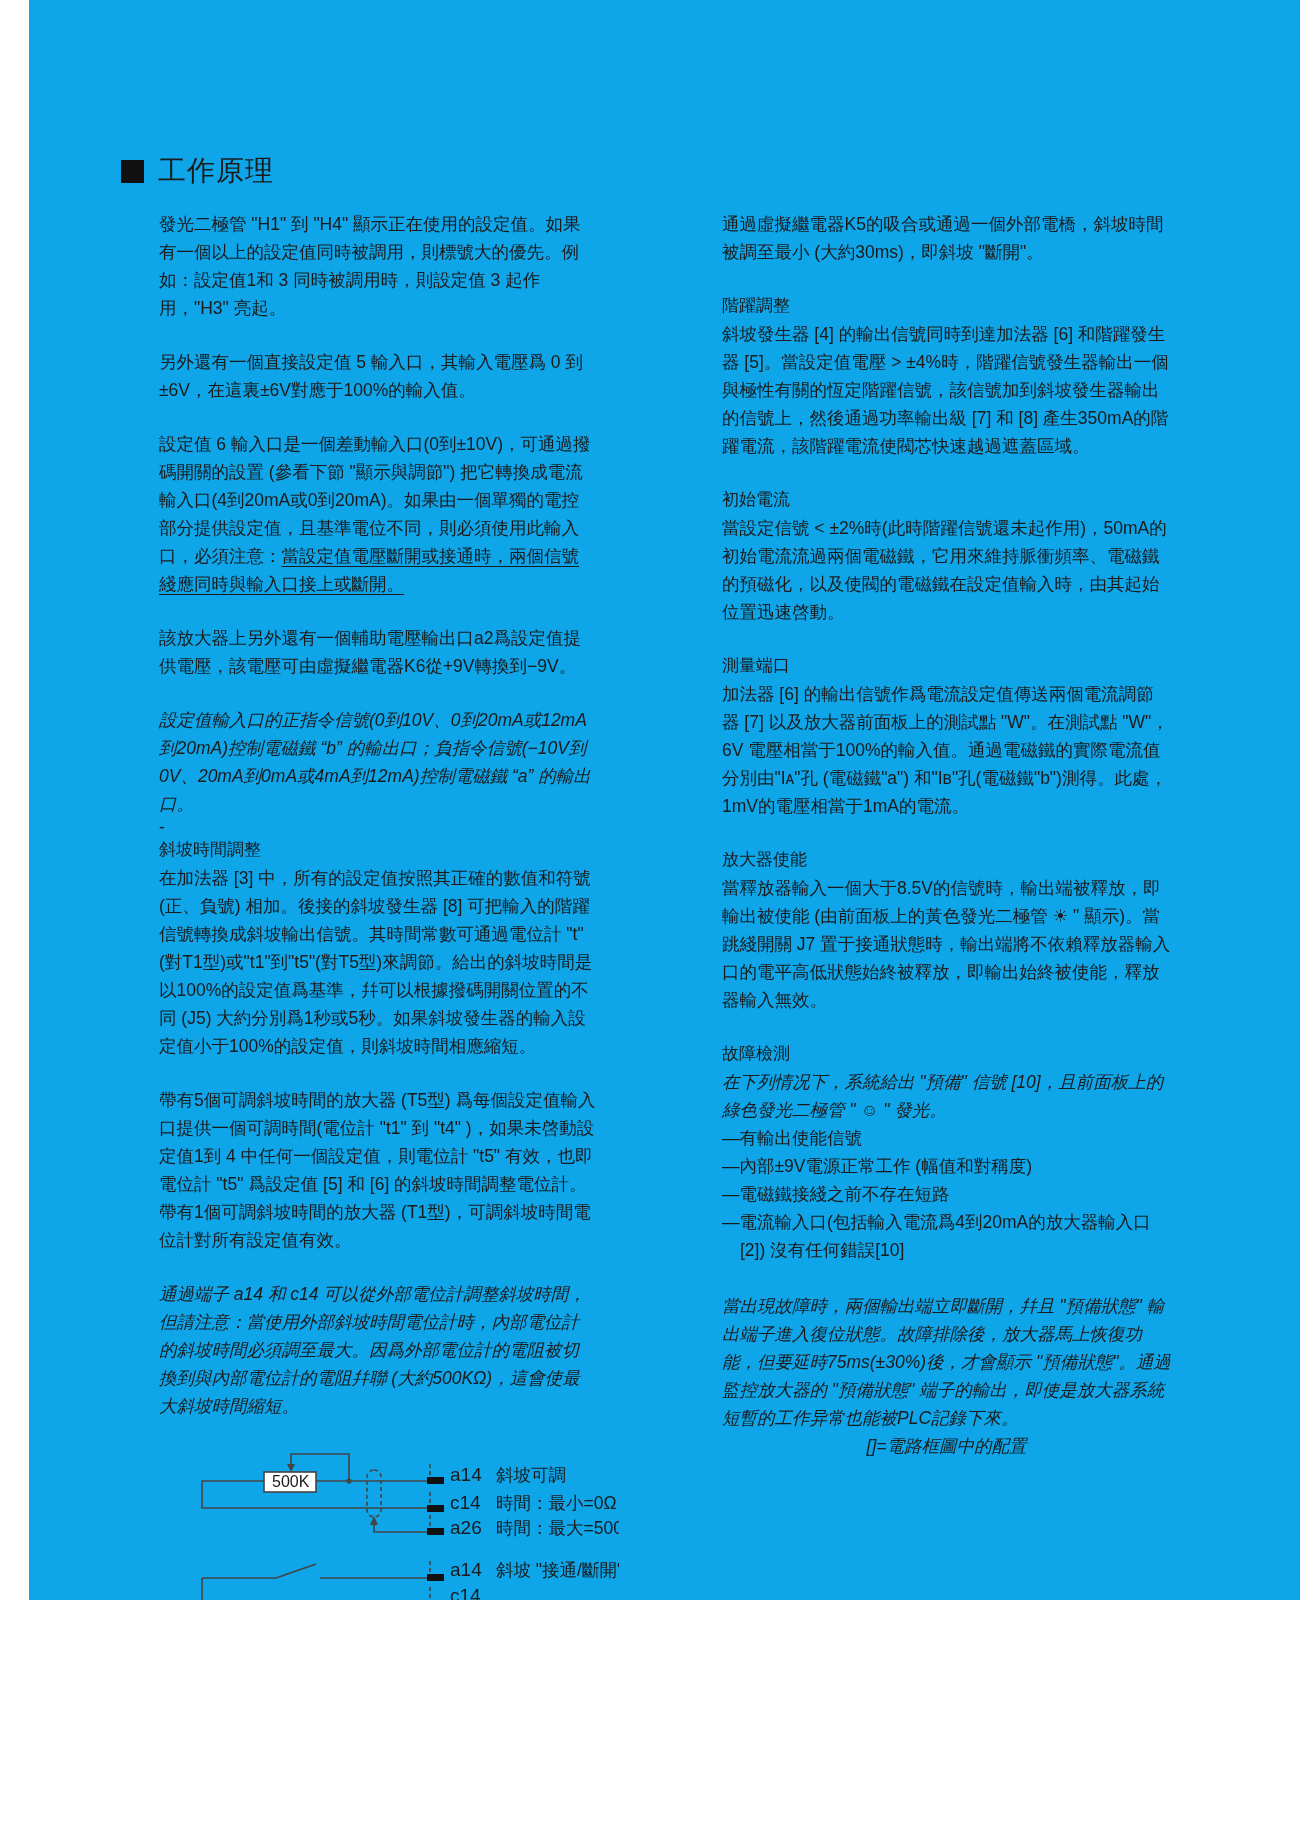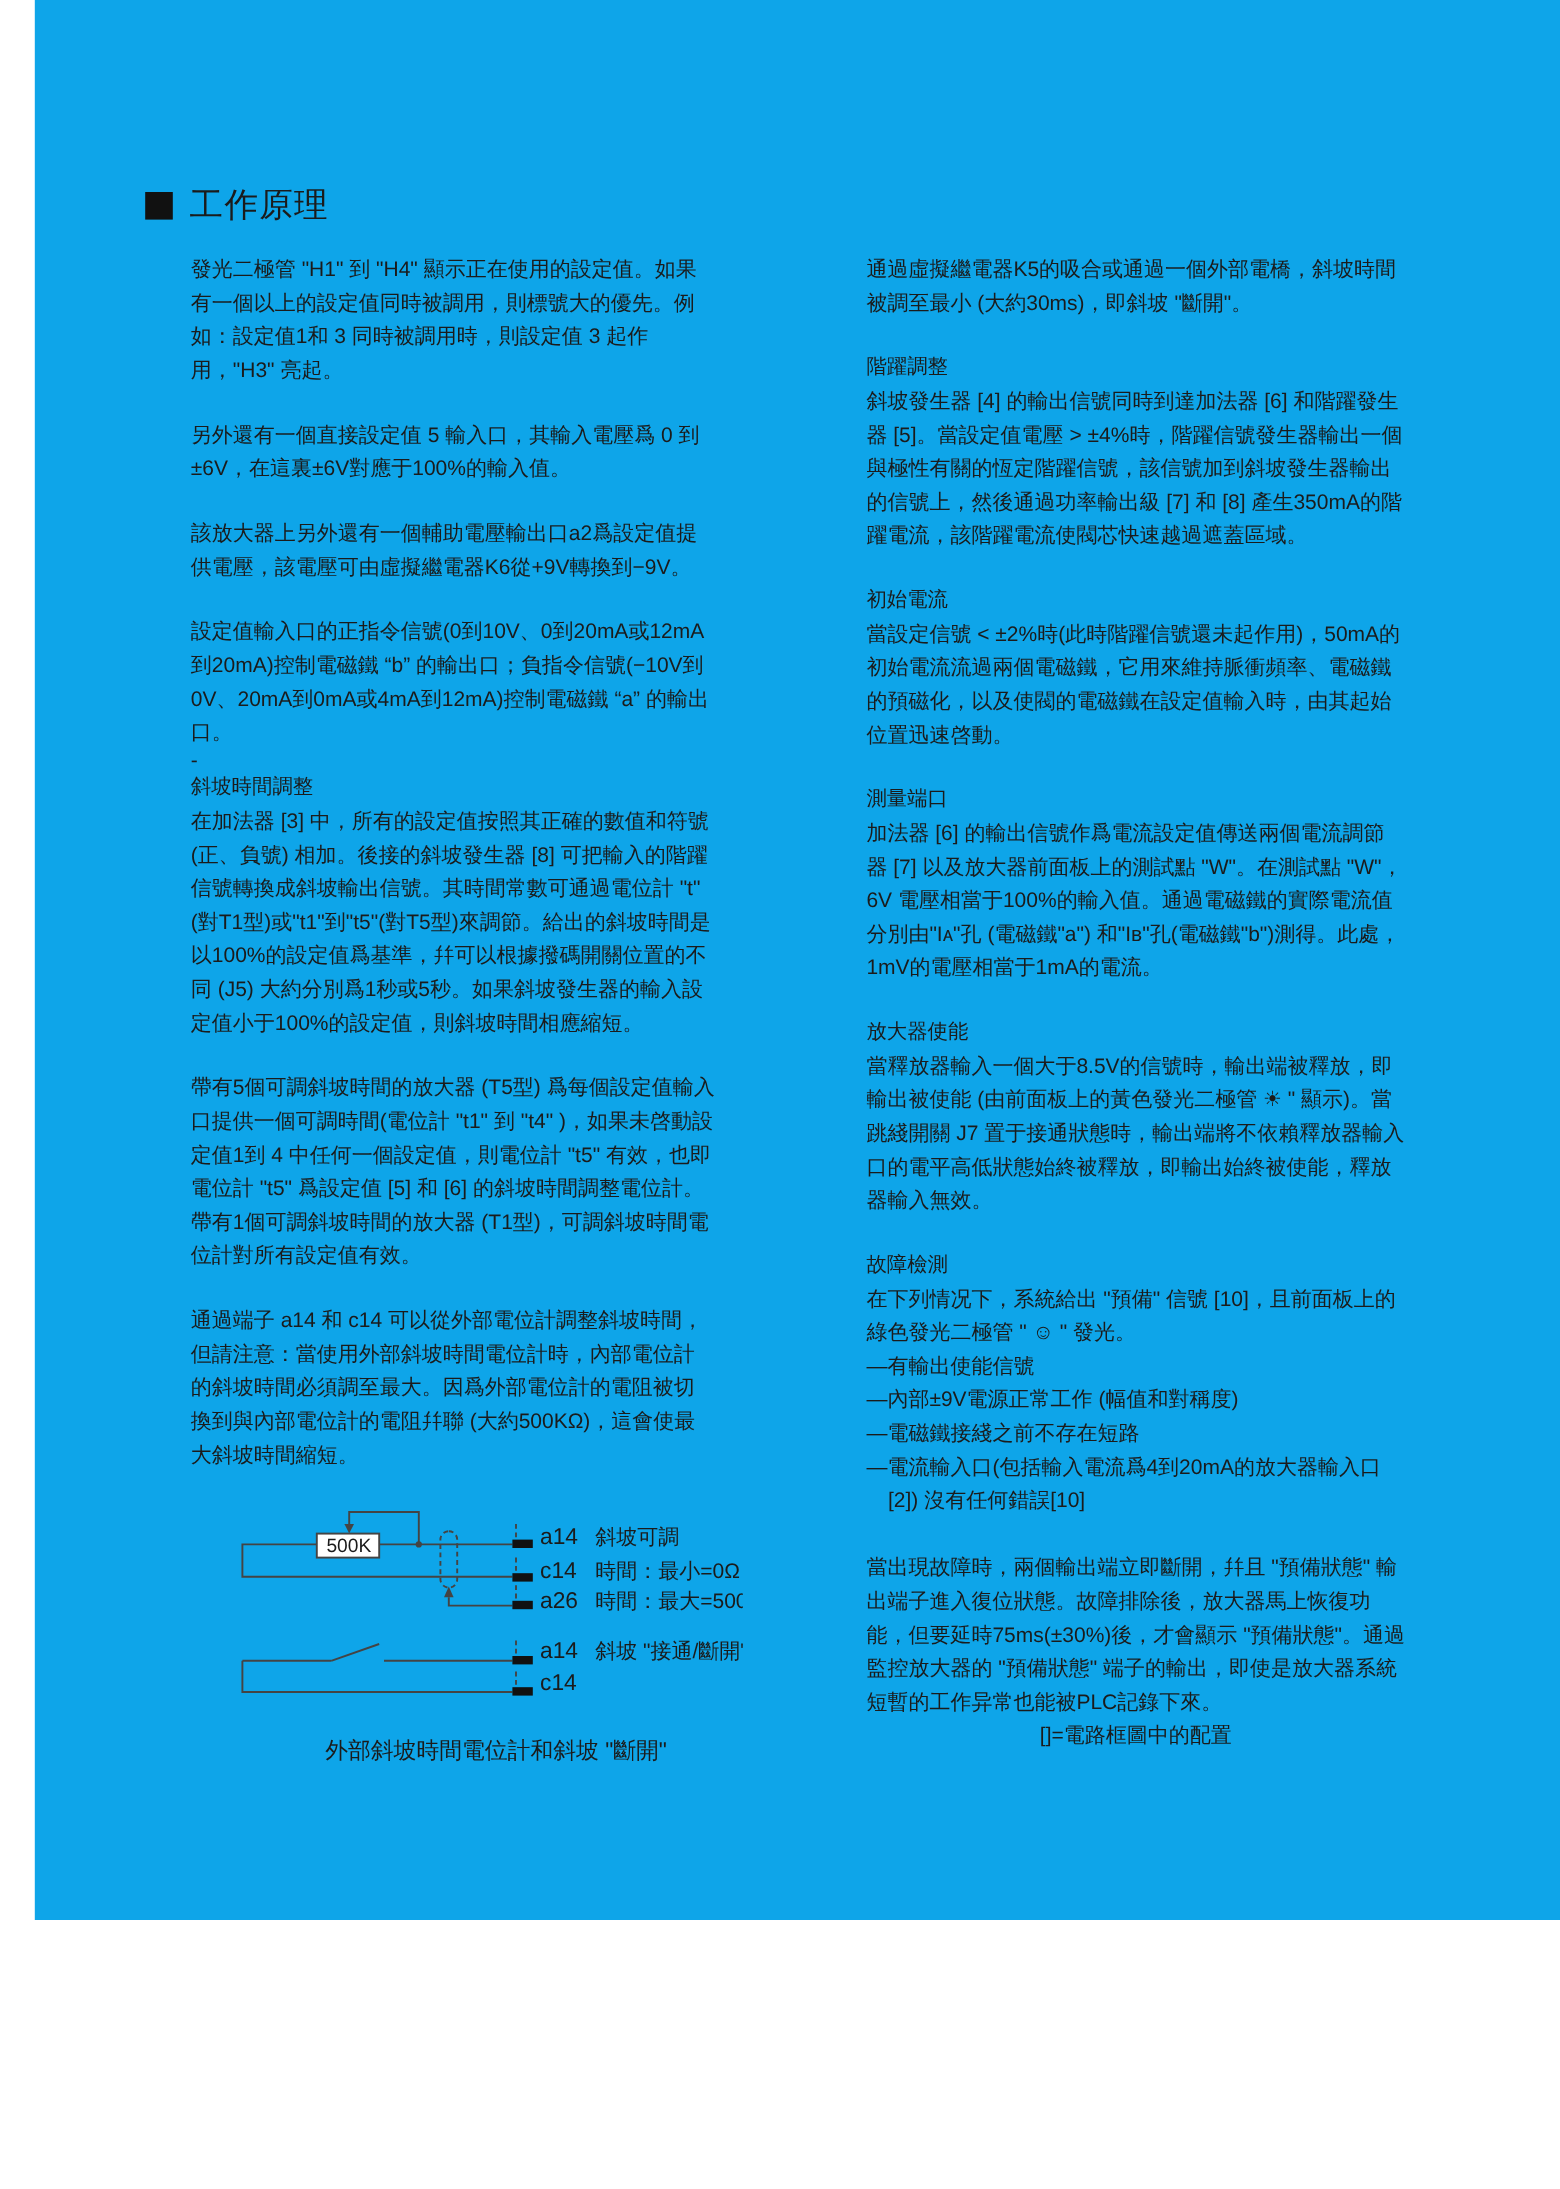--- a/index.html
+++ b/index.html
@@ -13,21 +13,21 @@
 
   .title { position:absolute; left:92px; top:152px; display:flex; align-items:center; gap:14px;
            font-size:28px; letter-spacing:1px; }
   .title-square { width:23px; height:23px; background:#111; flex:0 0 auto; }
 
   .col { position:absolute; top:210px; font-size:17.5px; line-height:28px; text-align:left; }
   .col-left  { left:130px; width:437px; }
   .col-right { left:693px; width:449px; }
 
   .col p { margin:0 0 26px 0; }
-  .col p.tight { margin-bottom:0; }
+  .col p.tight { margin-bottom:0;font-style:italic; }
   .dash-line { height:18px; line-height:18px; }
   .sec-h { margin:0; font-size:17px; font-weight:normal; }
   .u { text-decoration:underline; text-underline-offset:4px; }
 
   .fault-item { padding-left:18px; text-indent:-18px; }
   .fault-list { margin-bottom:28px; }
   .note { margin-top:46px;text-align:center; }
 
   .diagram { margin-top:24px; }
   .diagram svg { display:block; }
@@ -43,20 +43,21 @@
 <div class="page">
 
   <div class="title">
     <span class="title-square"></span>
     <span>工作原理</span>
   </div>
 
   <div class="col col-left">
     <p>發光二極管 "H1" 到 "H4" 顯示正在使用的設定值。如果有一個以上的設定值同時被調用，則標號大的優先。例如：設定值1和 3 同時被調用時，則設定值 3 起作用，"H3" 亮起。</p>
     <p>另外還有一個直接設定值 5 輸入口，其輸入電壓爲 0 到±6V，在這裏±6V對應于100%的輸入值。</p>
+    <p><span>設定值 6 輸入口是一個差動輸入口(0到±10V)，可通過撥碼開關的設置 (參看下節 "顯示與調節") 把它轉換成電流輸入口(4到20mA或0到20mA)。如果由一個單獨的電控部分提供設定值，且基準電位不同，則必須使用此輸入口，必須注意：</span><span class="u">當設定值電壓斷開或接通時，兩個信號綫應同時與輸入口接上或斷開。</span></p>
     <p>該放大器上另外還有一個輔助電壓輸出口a2爲設定值提供電壓，該電壓可由虛擬繼電器K6從+9V轉換到−9V。</p>
     <p class="tight">設定值輸入口的正指令信號(0到10V、0到20mA或12mA到20mA)控制電磁鐵 “b” 的輸出口；負指令信號(−10V到0V、20mA到0mA或4mA到12mA)控制電磁鐵 “a” 的輸出口。</p>
     <div class="dash-line">-</div>
     <h3 class="sec-h">斜坡時間調整</h3>
     <p>在加法器 [3] 中，所有的設定值按照其正確的數值和符號 (正、負號) 相加。後接的斜坡發生器 [8] 可把輸入的階躍信號轉換成斜坡輸出信號。其時間常數可通過電位計 "t" (對T1型)或"t1"到"t5"(對T5型)來調節。給出的斜坡時間是以100%的設定值爲基準，幷可以根據撥碼開關位置的不同 (J5) 大約分別爲1秒或5秒。如果斜坡發生器的輸入設定值小于100%的設定值，則斜坡時間相應縮短。</p>
     <p>帶有5個可調斜坡時間的放大器 (T5型) 爲每個設定值輸入口提供一個可調時間(電位計 "t1" 到 "t4" )，如果未啓動設定值1到 4 中任何一個設定值，則電位計 "t5" 有效，也即電位計 "t5" 爲設定值 [5] 和 [6] 的斜坡時間調整電位計。帶有1個可調斜坡時間的放大器 (T1型)，可調斜坡時間電位計對所有設定值有效。</p>
     <p class="tight">通過端子 a14 和 c14 可以從外部電位計調整斜坡時間，但請注意：當使用外部斜坡時間電位計時，內部電位計的斜坡時間必須調至最大。因爲外部電位計的電阻被切換到與內部電位計的電阻幷聯 (大約500KΩ)，這會使最大斜坡時間縮短。</p>
 
     <div class="diagram">
       <svg width="460" height="172" viewBox="0 0 460 172">

